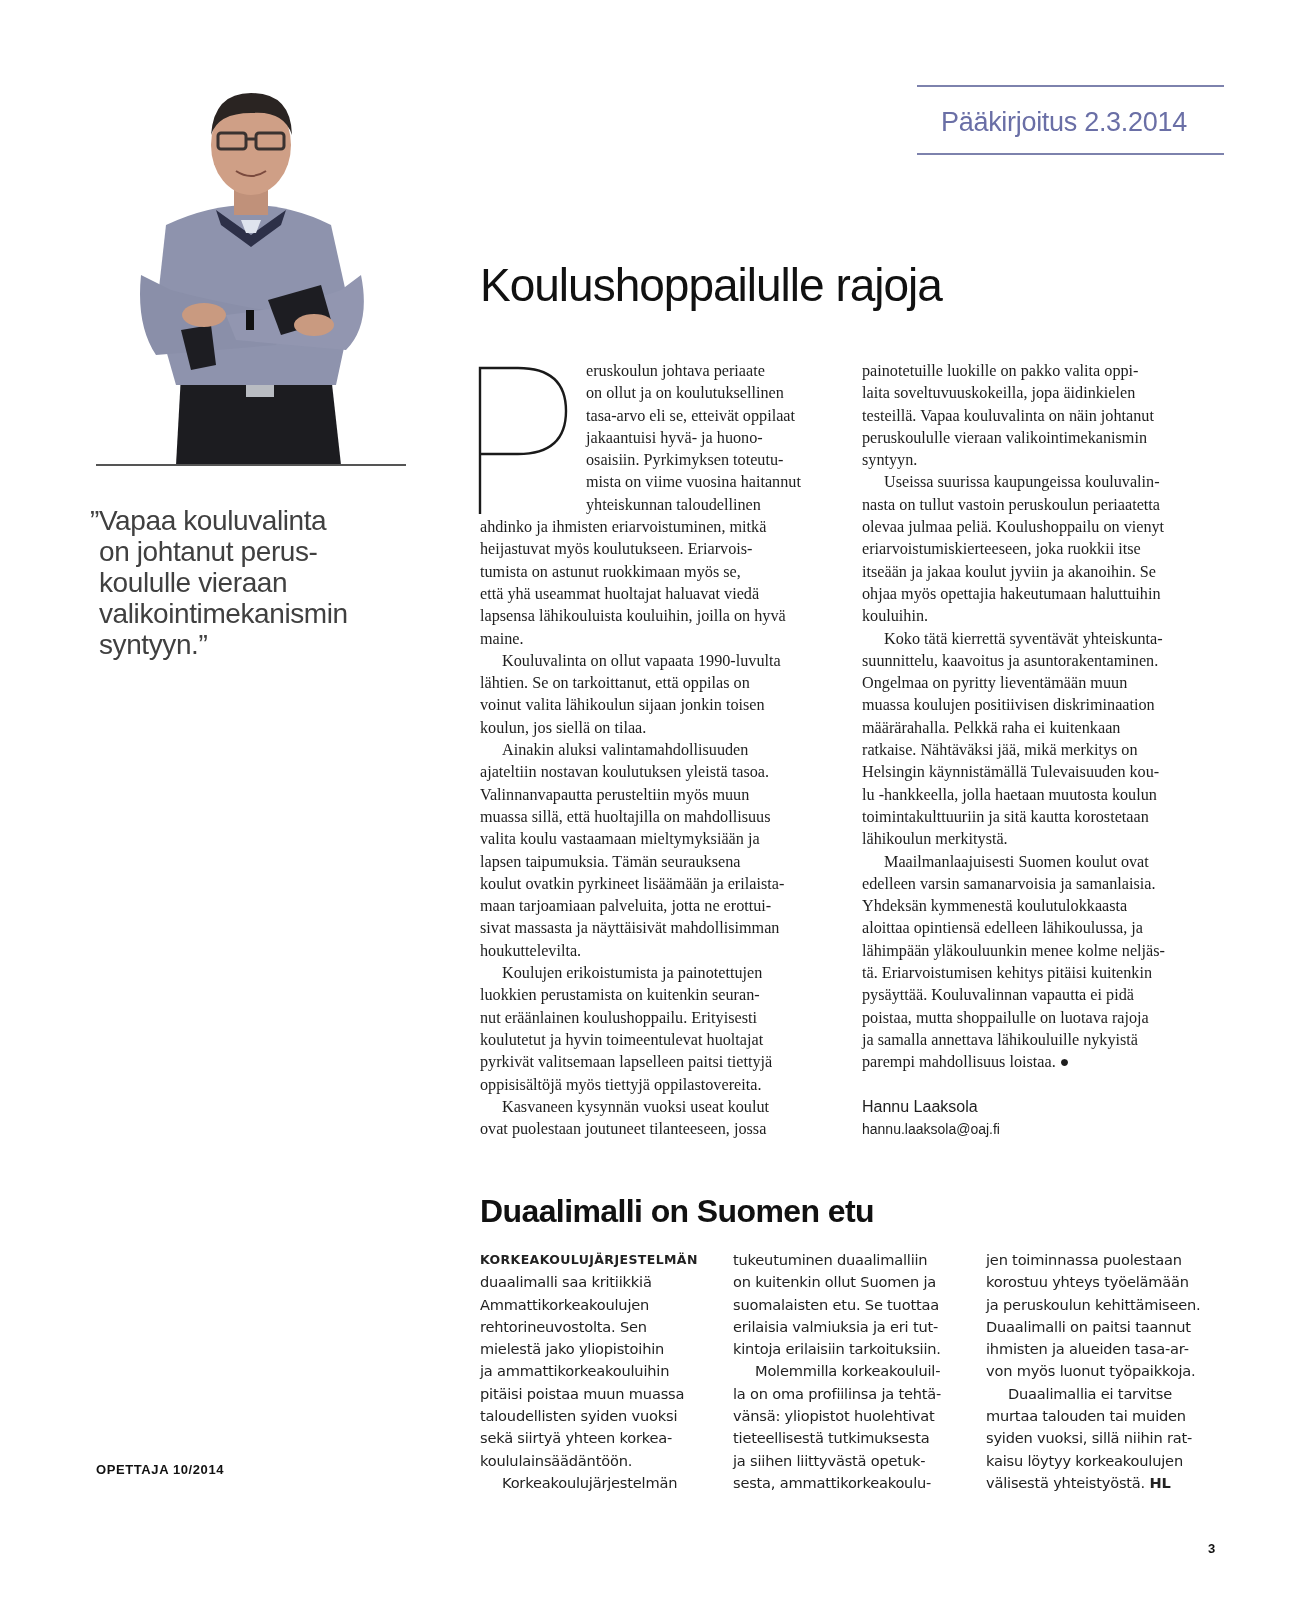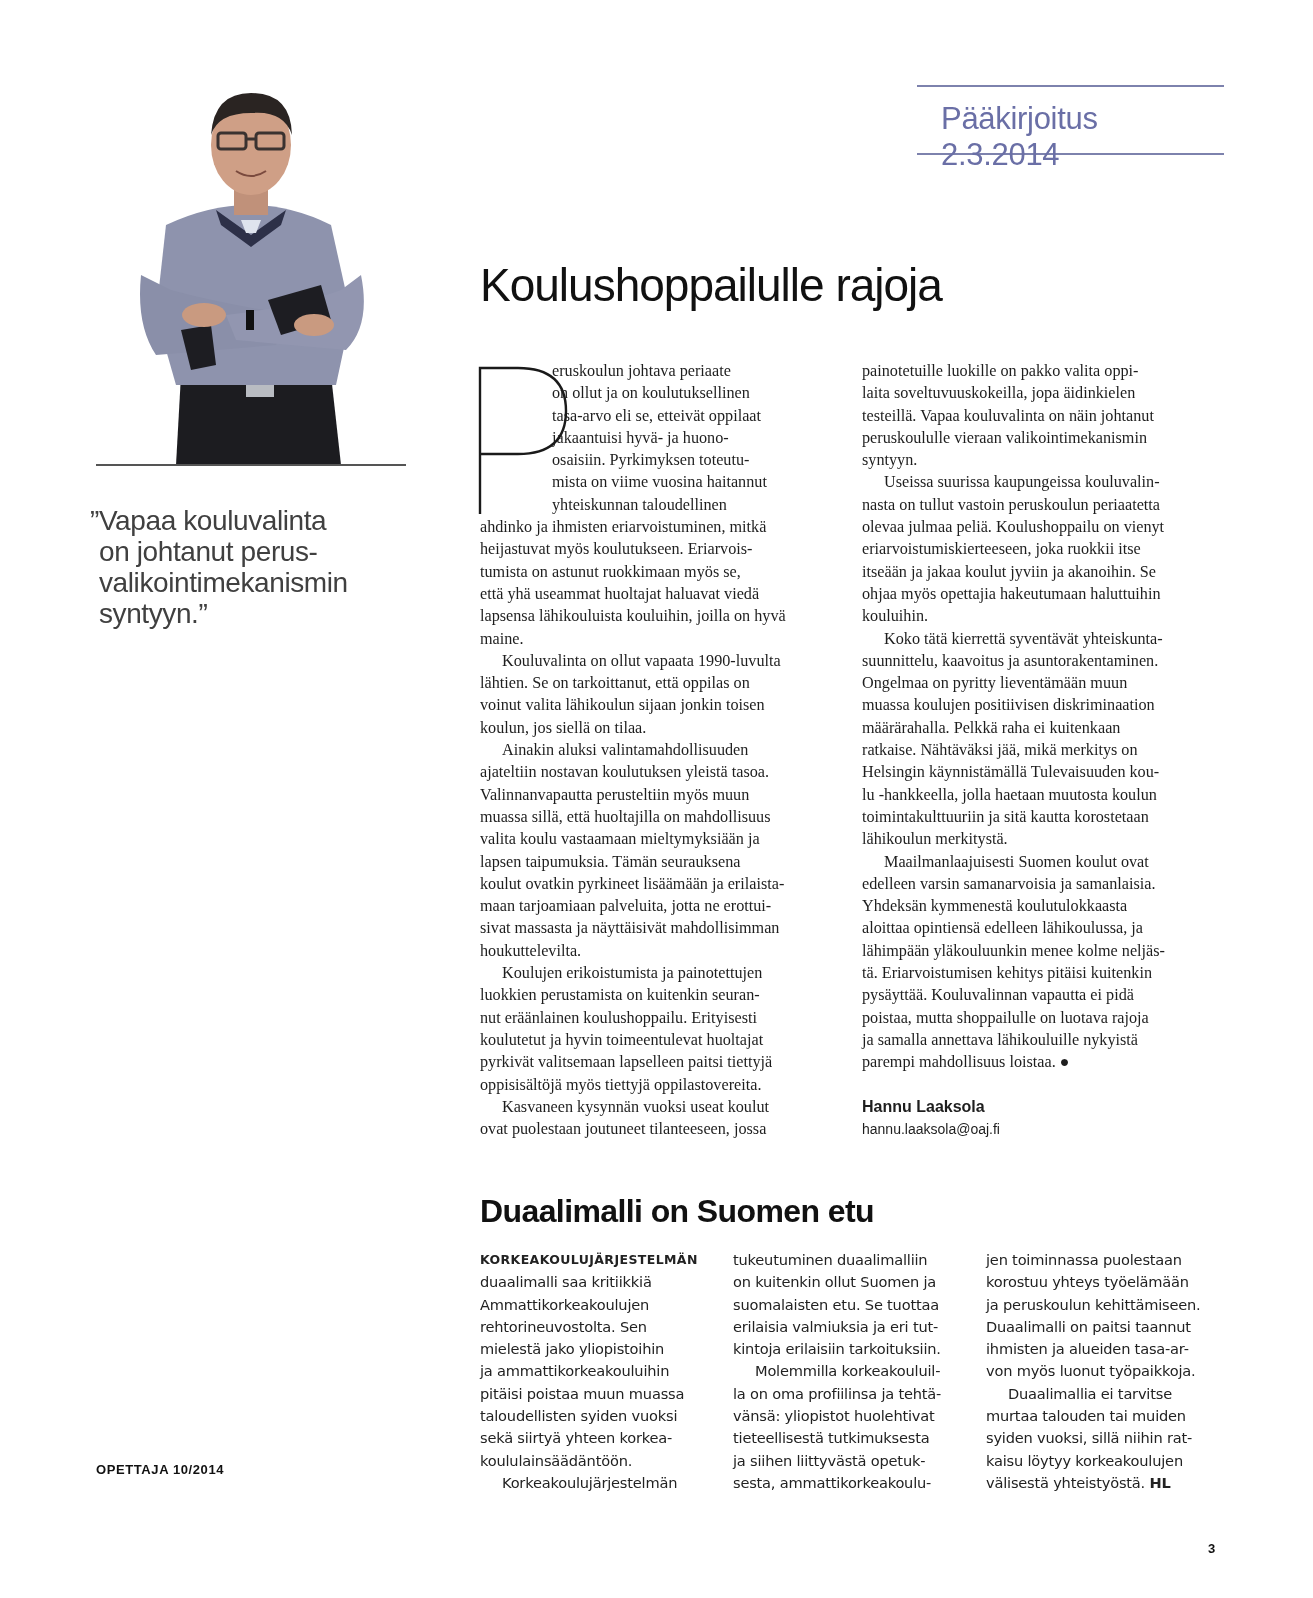--- a/index.html
+++ b/index.html
@@ -1,21 +1,21 @@
 <!DOCTYPE html>
 <html><head>
 <meta charset="utf-8">
 <style>
   html, body { margin: 0; padding: 0; background: #ffffff; }
   body { width: 1313px; height: 1598px; position: relative; overflow: hidden; color: #1a1a1a; }
   .abs { position: absolute; }
 
   
   .date-block { left: 917px; top: 85px; width: 307px; height: 66px; border-top: 2px solid #7d82ad; border-bottom: 2px solid #7d82ad; }
-  .date-text { position: absolute; left: 24px; top: 14px; font-family: "Liberation Sans", sans-serif; font-size: 31px; color: #6a6fa6; letter-spacing: -0.3px; }
+  .date-text { position: absolute; left: 24px; top: 20px; font-family: "Liberation Sans", sans-serif; font-size: 27px; color: #6a6fa6; letter-spacing: -0.3px; }
 
   
   .photo { left: 96px; top: 75px; width: 310px; height: 390px; }
   .photo-rule { left: 96px; top: 464px; width: 310px; height: 2px; background: #555; }
 
   
   .pullquote { left: 90px; top: 505px; width: 320px; font-family: "Liberation Sans", sans-serif; font-size: 28px; line-height: 31px; color: #404040; letter-spacing: -0.4px; }
   .pullquote div { white-space: nowrap; }
   .pullquote .indent { padding-left: 9px; }
 
@@ -23,23 +23,23 @@
   .headline { left: 480px; top: 258px; font-family: "Liberation Sans", sans-serif; font-weight: normal; font-size: 46px; color: #111; letter-spacing: -1px; white-space: nowrap; }
 
   
   .col { font-family: "Liberation Serif", serif; font-size: 16.2px; line-height: 22.3px; color: #1e1e1e; }
   .col div { white-space: nowrap; }
   .col .pi { padding-left: 22px; }
   .col1 { left: 480px; top: 360px; width: 360px; }
   .col2 { left: 862px; top: 360px; width: 360px; }
   .dropcap-wrap { position: relative; height: 0; }
   .dropcap { position: absolute; left: -2px; top: 6px; width: 92px; height: 148px; }
-  .col1 .dc-indent { padding-left: 72px; }
-
-  .author { font-family: "Liberation Sans", sans-serif; font-weight: bold; font-size: 16px; }
+  .col1 .dc-indent { padding-left: 106px; }
+
+  .author { font-family: "Liberation Sans", sans-serif; font-weight: normal; font-size: 16px; }
   .email { font-family: "Liberation Sans", sans-serif; font-size: 14px; }
 
   
   .sub-headline { left: 480px; top: 1193px; font-family: "Liberation Sans", sans-serif; font-weight: bold; font-size: 32px; color: #111; letter-spacing: -0.6px; white-space: nowrap; }
   .scol { font-family: "DejaVu Sans", sans-serif; font-size: 14.6px; line-height: 22.3px; color: #222; letter-spacing: -0.2px; }
   .scol div { white-space: nowrap; }
   .scol .pi { padding-left: 22px; }
   .scol1 { left: 480px; top: 1249px; width: 230px; }
   .scol2 { left: 733px; top: 1249px; width: 230px; }
   .scol3 { left: 986px; top: 1249px; width: 230px; }
@@ -86,20 +86,21 @@
     <rect x="160" y="58" width="28" height="16" rx="3" fill="none" stroke="#3a3230" stroke-width="3"></rect>
     <line x1="150" y1="64" x2="160" y2="64" stroke="#3a3230" stroke-width="3"></line>
     <path d="M140 96 Q155 106 170 96" stroke="#7a4a3e" stroke-width="2" fill="none"></path>
   </svg>
 </div>
 <div class="abs photo-rule"></div>
 
 <div class="abs pullquote">
   <div>”Vapaa kouluvalinta</div>
   <div class="indent">on johtanut perus-</div>
+  <div class="indent">koululle vieraan</div>
   <div class="indent">valikointimekanismin</div>
   <div class="indent">syntyyn.”</div>
 </div>
 
 <div class="abs headline">Koulushoppailulle rajoja</div>
 
 <div class="abs col col1">
   <div class="dropcap-wrap">
     <svg class="dropcap" viewBox="0 0 92 148">
       <path d="M2 148 L2 2 L40 2 Q88 2 88 45 Q88 88 40 88 L2 88" fill="none" stroke="#1a1a1a" stroke-width="2.4"></path>

